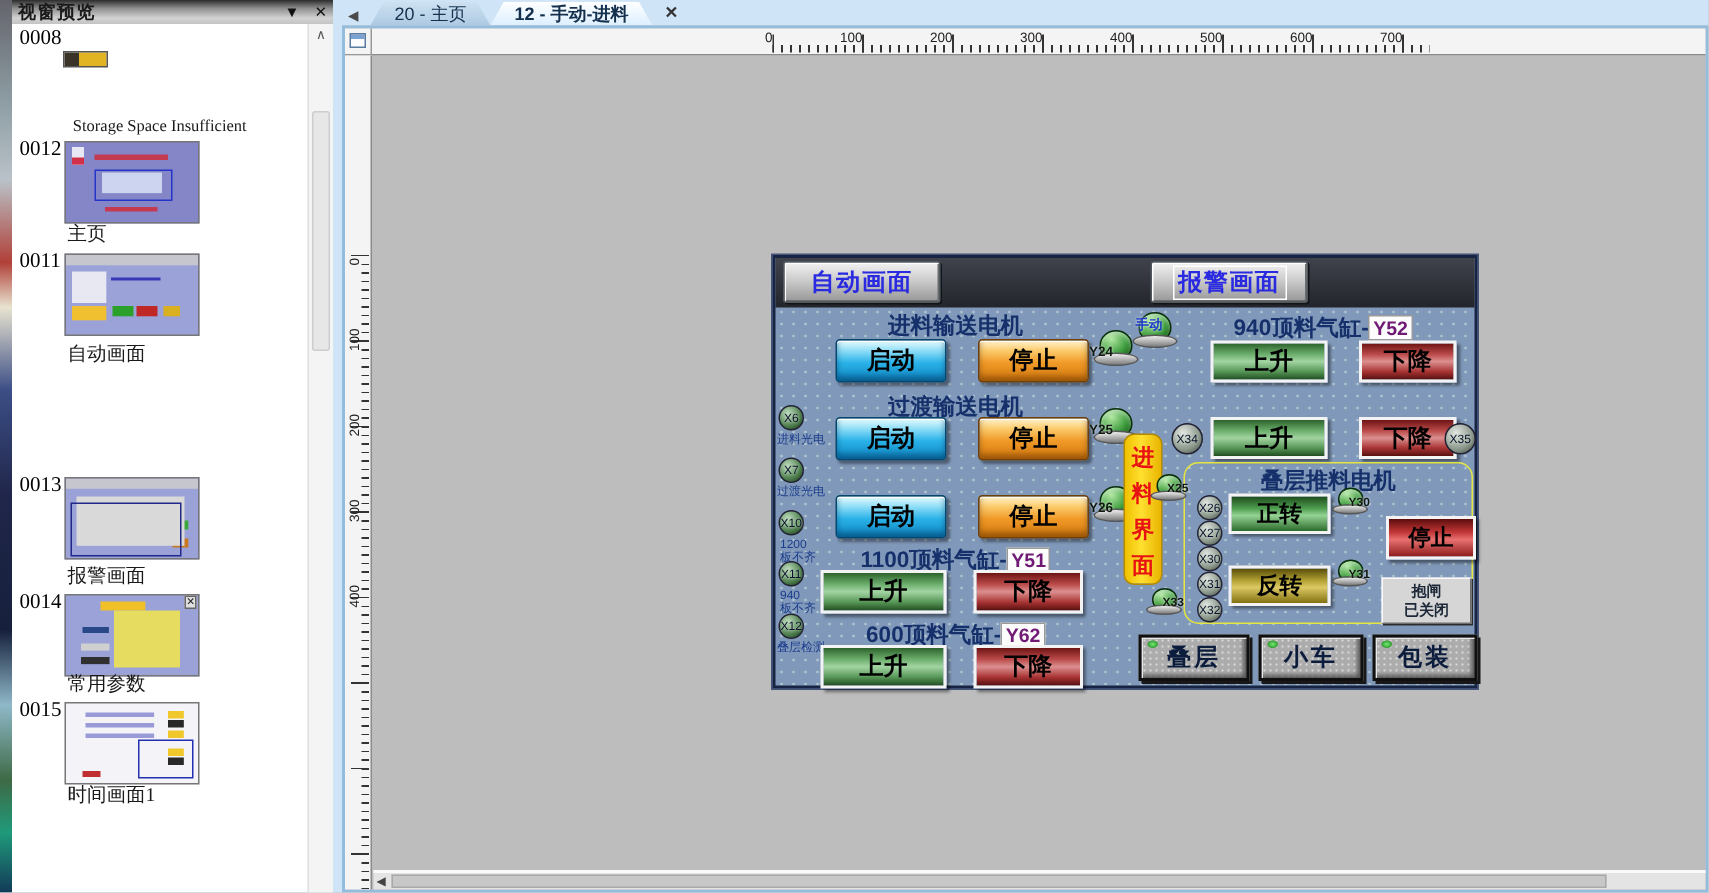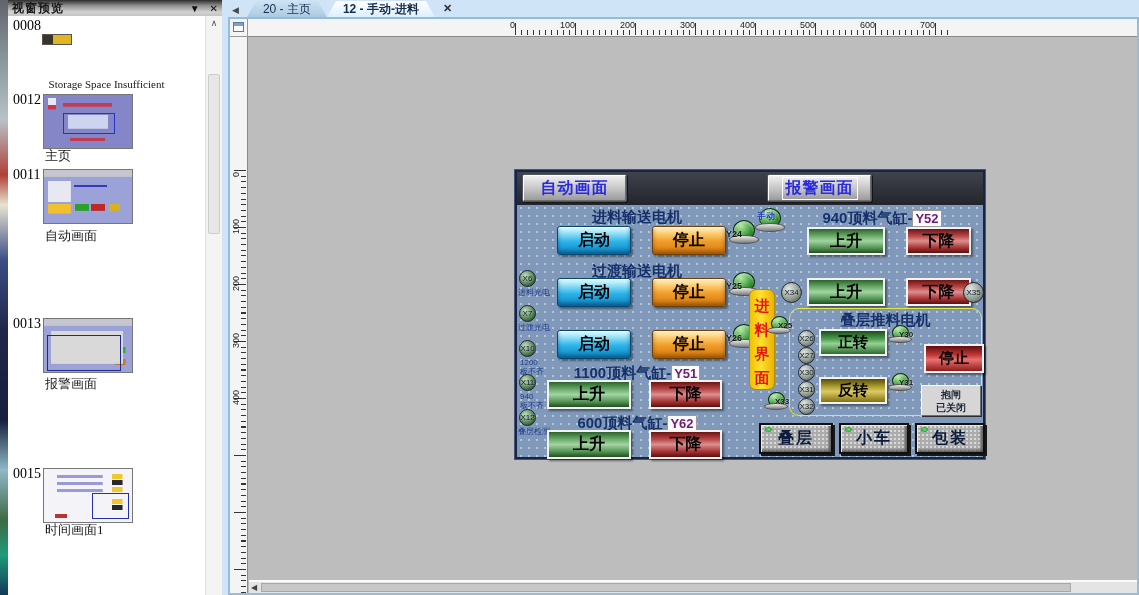--- a/index.html
+++ b/index.html
@@ -257,20 +257,25 @@
   <div class="pitem i11">
     <span class="pid">0011</span>
     <span class="pthumb t11"></span>
     <span class="pcap">自动画面</span>
   </div>
   <div class="pitem i13">
     <span class="pid">0013</span>
     <span class="pthumb t13"></span>
     <span class="pcap">报警画面</span>
   </div>
+  <div class="pitem i14">
+    <span class="pid">0014</span>
+    <span class="pthumb t14"></span>
+    <span class="pcap">常用参数</span>
+  </div>
   <div class="pitem i15">
     <span class="pid">0015</span>
     <span class="pthumb t15"></span>
     <span class="pcap">时间画面1</span>
   </div>
 
   <div id="psb">
     <div class="up">∧</div>
     <div class="th"></div>
   </div>

